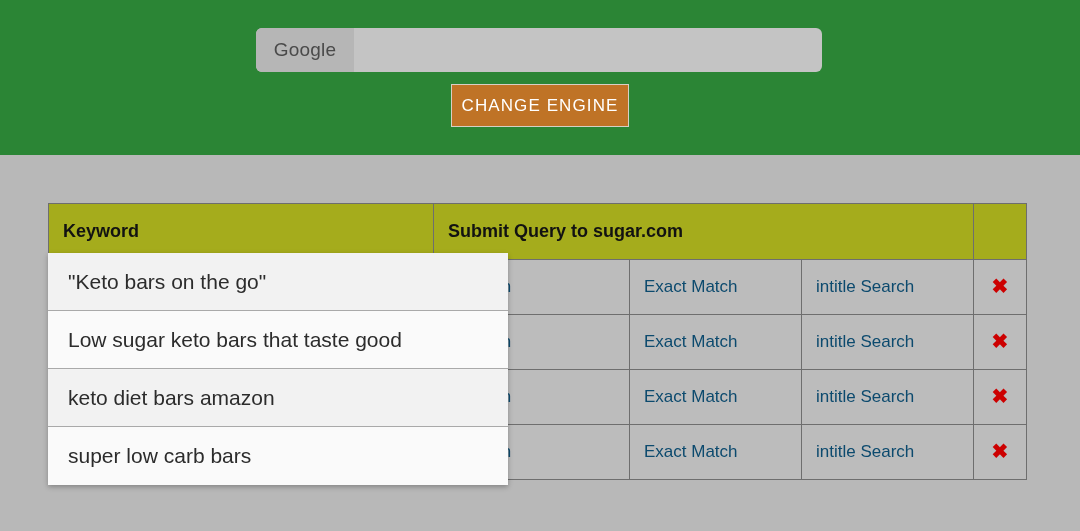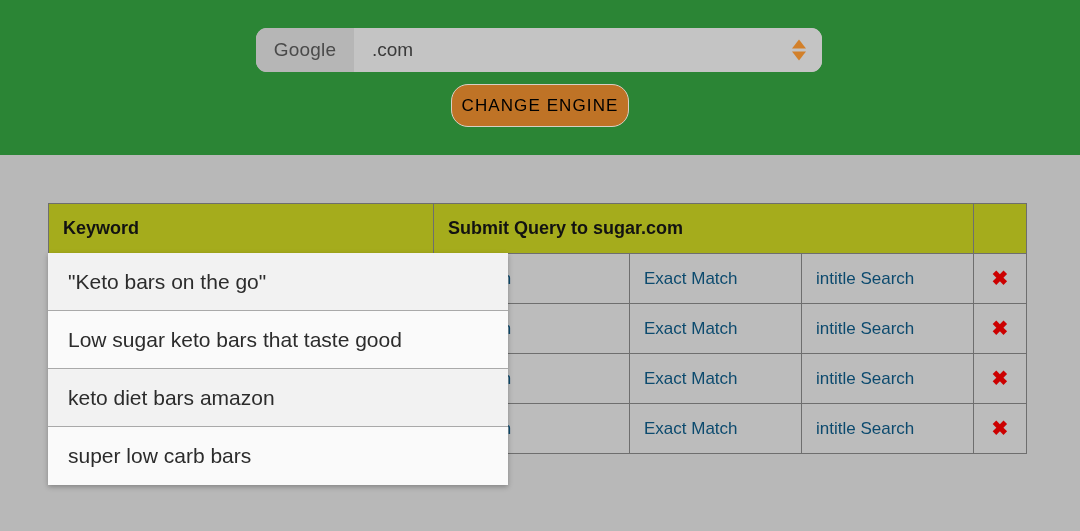--- a/index.html
+++ b/index.html
@@ -23,21 +23,21 @@
   }
 
   .engine-select-wrap {
     position: absolute;
     left: 256px;
     top: 28px;
     width: 566px;
     height: 44px;
     display: flex;
     align-items: stretch;
-    border-radius: 11px;
+    border-radius: 6px;
     overflow: hidden;
     background: #c4c4c4;
   }
   .engine-prefix {
     width: 98px;
     background: #b6b6b6;
     display: flex;
     align-items: center;
     justify-content: center;
     color: #4a4a4a;
@@ -80,42 +80,42 @@
   }
 
   .change-engine-btn {
     position: absolute;
     left: 451px;
     top: 84px;
     width: 178px;
     height: 43px;
     background: #bf7326;
     border: 1px solid #d7d0c4;
-    border-radius: 17px;
-    color: #000000;
+    border-radius: 0;
+    color: #ffffff;
     font-size: 17px;
     letter-spacing: 1.1px;
     cursor: pointer;
     font-family: "Liberation Sans", sans-serif;
   }
 
   
   .kw-table {
     position: absolute;
     left: 48px;
     top: 203px;
     width: 978px;
     border-collapse: collapse;
     table-layout: fixed;
   }
   .kw-table th,
   .kw-table td {
     border: 1px solid #6e6e6e;
     height: 50px;
-    padding: 8px 14px;
+    padding: 17px 14px;
     font-size: 17px;
     vertical-align: middle;
   }
   .kw-table thead th {
     background: #a5ac1c;
     color: #121212;
     text-align: left;
     font-weight: bold;
     font-size: 18px;
   }
@@ -172,27 +172,20 @@
   .kw-overlay-item.shaded { background: #f2f2f2; }
   .kw-overlay-item:last-child { border-bottom: none; }
 </style>
 </head>
 <body>
 
 <div class="engine-bar">
 
   <div class="engine-select-wrap">
     <div class="engine-prefix">Google</div>
-    <div class="engine-value-area">
-      <span class="engine-value">.com</span>
-      <span class="spinner">
-        <span class="tri-up"></span>
-        <span class="tri-down"></span>
-      </span>
-    </div>
   </div>
 
   <button class="change-engine-btn">CHANGE ENGINE</button>
 </div>
 
 <table class="kw-table">
   <colgroup>
     <col class="col-keyword">
       <col class="col-c1">
       <col class="col-c2">

